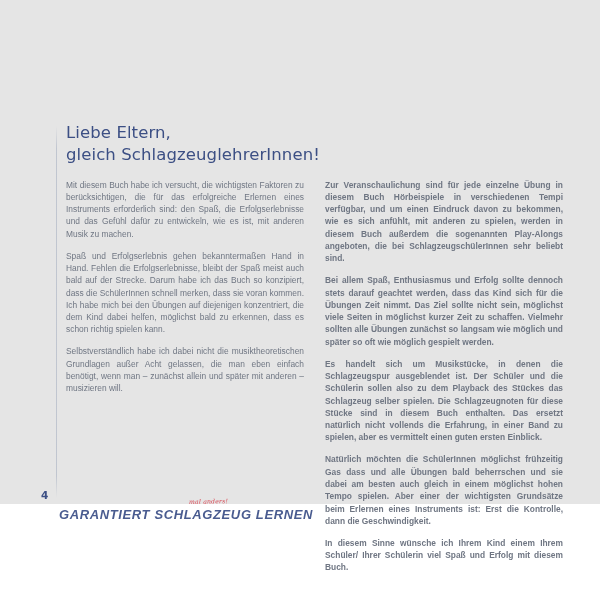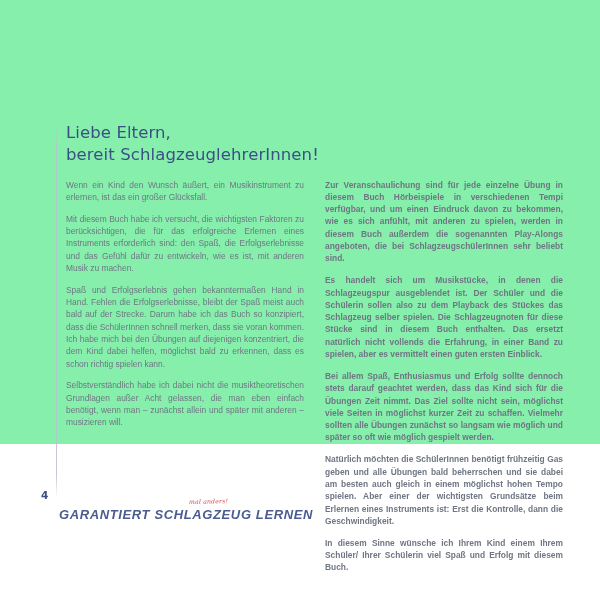--- a/index.html
+++ b/index.html
@@ -11,22 +11,22 @@
     width: 600px;
     height: 600px;
     overflow: hidden;
     font-family: "Liberation Sans", sans-serif;
     -webkit-font-smoothing: antialiased;
   }
 
   #page {
     position: relative;
     width: 600px;
-    height: 444px;
-    background: #86efac;
+    height: 504px;
+    background: #e5e5e5;
   }
 
   
   .fold-line {
     position: absolute;
     left: 56px;
     top: 126px;
     width: 1px;
     height: 372px;
     background: linear-gradient(to bottom,
@@ -127,37 +127,36 @@
 <body>
 
 <div id="page">
 
   <div class="fold-line"></div>
 
   <div class="content">
 
     <h1 class="heading">
       <span class="l1">Liebe Eltern,</span>
-      <span class="l2">bereit SchlagzeuglehrerInnen!</span>
+      <span class="l2">gleich SchlagzeuglehrerInnen!</span>
     </h1>
 
     <div class="columns">
 
       <div class="col col-left">
-        <p>Wenn ein Kind den Wunsch äußert, ein Musikinstrument zu erlernen, ist das ein großer Glücksfall.</p>
         <p>Mit diesem Buch habe ich versucht, die wichtigsten Faktoren zu berücksichtigen, die für das erfolgreiche Erlernen eines Instruments erforderlich sind: den Spaß, die Erfolgserlebnisse und das Gefühl dafür zu entwickeln, wie es ist, mit anderen Musik zu machen.</p>
         <p>Spaß und Erfolgserlebnis gehen bekanntermaßen Hand in Hand. Fehlen die Erfolgserlebnisse, bleibt der Spaß meist auch bald auf der Strecke. Darum habe ich das Buch so konzipiert, dass die SchülerInnen schnell merken, dass sie voran kommen. Ich habe mich bei den Übungen auf diejenigen konzentriert, die dem Kind dabei helfen, möglichst bald zu erkennen, dass es schon richtig spielen kann.</p>
         <p>Selbstverständlich habe ich dabei nicht die musiktheoretischen Grundlagen außer Acht gelassen, die man eben einfach benötigt, wenn man – zunächst allein und später mit anderen – musizieren will.</p>
       </div>
 
       <div class="col col-right">
         <p>Zur Veranschaulichung sind für jede einzelne Übung in diesem Buch Hörbeispiele in verschiedenen Tempi verfügbar, und um einen Eindruck davon zu bekommen, wie es sich anfühlt, mit anderen zu spielen, werden in diesem Buch außerdem die sogenannten Play-Alongs angeboten, die bei SchlagzeugschülerInnen sehr beliebt sind.</p>
+        <p>Bei allem Spaß, Enthusiasmus und Erfolg sollte dennoch stets darauf geachtet werden, dass das Kind sich für die Übungen Zeit nimmt. Das Ziel sollte nicht sein, möglichst viele Seiten in möglichst kurzer Zeit zu schaffen. Vielmehr sollten alle Übungen zunächst so langsam wie möglich und später so oft wie möglich gespielt werden.</p>
         <p>Es handelt sich um Musikstücke, in denen die Schlagzeugspur ausgeblendet ist. Der Schüler und die Schülerin sollen also zu dem Playback des Stückes das Schlagzeug selber spielen. Die Schlagzeugnoten für diese Stücke sind in diesem Buch enthalten. Das ersetzt natürlich nicht vollends die Erfahrung, in einer Band zu spielen, aber es vermittelt einen guten ersten Einblick.</p>
-        <p>Bei allem Spaß, Enthusiasmus und Erfolg sollte dennoch stets darauf geachtet werden, dass das Kind sich für die Übungen Zeit nimmt. Das Ziel sollte nicht sein, möglichst viele Seiten in möglichst kurzer Zeit zu schaffen. Vielmehr sollten alle Übungen zunächst so langsam wie möglich und später so oft wie möglich gespielt werden.</p>
-        <p>Natürlich möchten die SchülerInnen benötigt frühzeitig Gas geben und alle Übungen bald beherrschen und sie dabei am besten auch gleich in einem möglichst hohen Tempo spielen. Aber einer der wichtigsten Grundsätze beim Erlernen eines Instruments ist: Erst die Kontrolle, dann die Geschwindigkeit.</p>
+        <p>Natürlich möchten die SchülerInnen möglichst frühzeitig Gas dass und alle Übungen bald beherrschen und sie dabei am besten auch gleich in einem möglichst hohen Tempo spielen. Aber einer der wichtigsten Grundsätze beim Erlernen eines Instruments ist: Erst die Kontrolle, dann die Geschwindigkeit.</p>
         <p>In diesem Sinne wünsche ich Ihrem Kind einem Ihrem Schüler/ Ihrer Schülerin viel Spaß und Erfolg mit diesem Buch.</p>
       </div>
 
     </div>
   </div>
 
   <div class="footer">
     <span class="folio">4</span>
     <span class="footer-brand">GARANTIERT SCHLAGZEUG LERNEN</span>
     <span class="footer-tagline">mal anders!</span>

